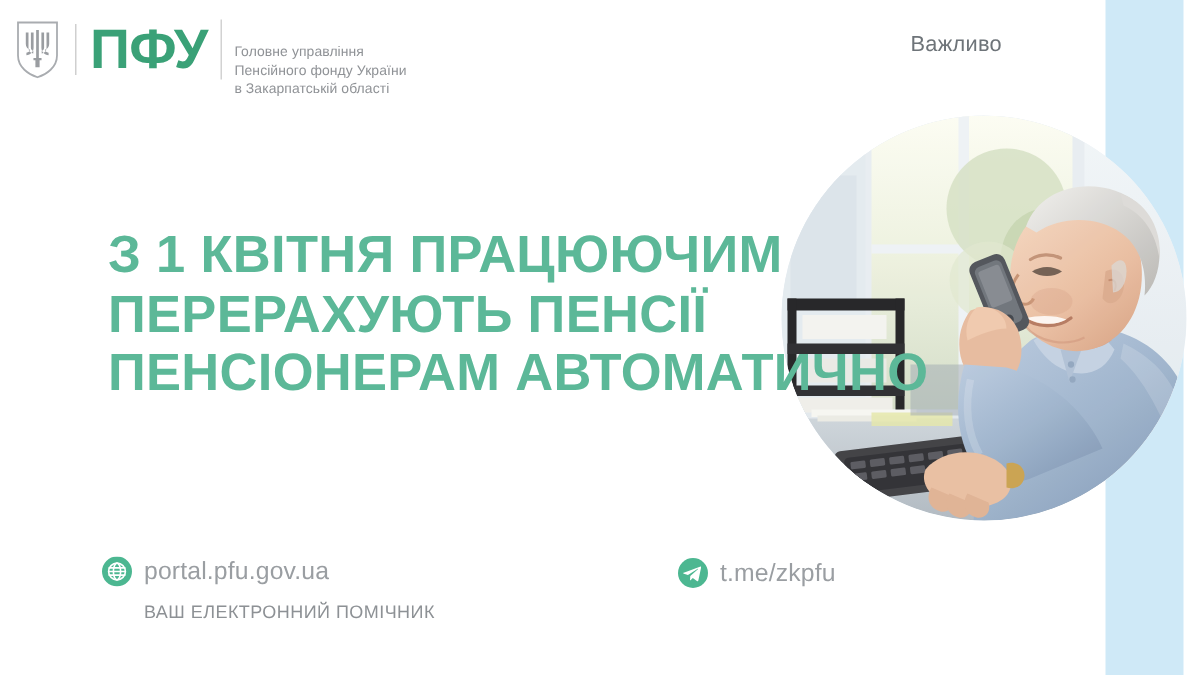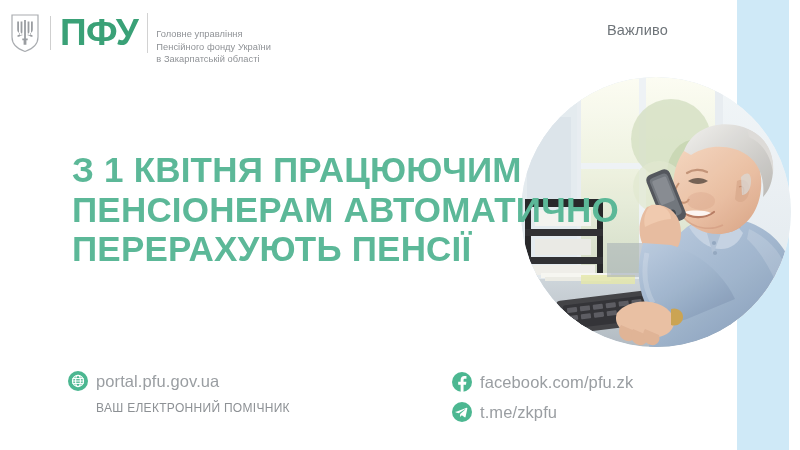--- a/index.html
+++ b/index.html
@@ -380,22 +380,22 @@
 
         <path d="M150 232 C156 230 162 234 162 240 C162 246 156 250 150 248 Z" fill="#c9a04a"></path>
 
         <rect x="0" y="0" width="270" height="270" fill="#ffffff" opacity="0.05"></rect>
       </g>
     </svg>
   </div>
 
   <div class="headline">
     <div class="headline-line">З 1 КВІТНЯ ПРАЦЮЮЧИМ</div>
+    <div class="headline-line">ПЕРЕРАХУЮТЬ ПЕНСІЇ</div>
     <div class="headline-line">ПЕНСІОНЕРАМ АВТОМАТИЧНО</div>
-    <div class="headline-line">ПЕРЕРАХУЮТЬ ПЕНСІЇ</div>
   </div>
 
   <div class="footer">
 
     <div class="footer-col-left">
       <div class="footer-row">
         <span class="ficon">
           <svg viewBox="0 0 20 20" xmlns="http://www.w3.org/2000/svg">
             <circle cx="10" cy="10" r="10" fill="#4cb791"></circle>
             <g fill="none" stroke="#ffffff" stroke-width="1.1">
@@ -406,29 +406,20 @@
               <line x1="4.4" y1="12.4" x2="15.6" y2="12.4"></line>
             </g>
           </svg>
         </span>
         <span class="flink">portal.pfu.gov.ua</span>
       </div>
       <div class="fsub">ВАШ ЕЛЕКТРОННИЙ ПОМІЧНИК</div>
     </div>
 
     <div class="footer-col-right">
-      <div class="footer-row">
-        <span class="ficon">
-          <svg viewBox="0 0 20 20" xmlns="http://www.w3.org/2000/svg">
-            <circle cx="10" cy="10" r="10" fill="#4cb791"></circle>
-            <path d="M11.55 20v-7.3h2.45l.37-2.85h-2.82V8.03c0-.82.23-1.39 1.41-1.39h1.5V4.09c-.26-.03-1.15-.11-2.18-.11-2.16 0-3.64 1.32-3.64 3.74v2.13H6.18v2.85h2.46V20z" fill="#ffffff"></path>
-          </svg>
-        </span>
-        <span class="flink">facebook.com/pfu.zk</span>
-      </div>
       <div class="footer-row second">
         <span class="ficon">
           <svg viewBox="0 0 20 20" xmlns="http://www.w3.org/2000/svg">
             <circle cx="10" cy="10" r="10" fill="#4cb791"></circle>
             <path d="M4.3 9.72l10.3-3.97c.48-.17.9.12.74.85l-1.75 8.27c-.13.6-.49.75-.99.47l-2.74-2.02-1.32 1.27c-.15.15-.27.27-.55.27l.2-2.8 5.1-4.6c.22-.2-.05-.3-.35-.11l-6.3 3.97-2.72-.85c-.59-.19-.6-.59.13-.87z" fill="#ffffff"></path>
           </svg>
         </span>
         <span class="flink">t.me/zkpfu</span>
       </div>
     </div>

